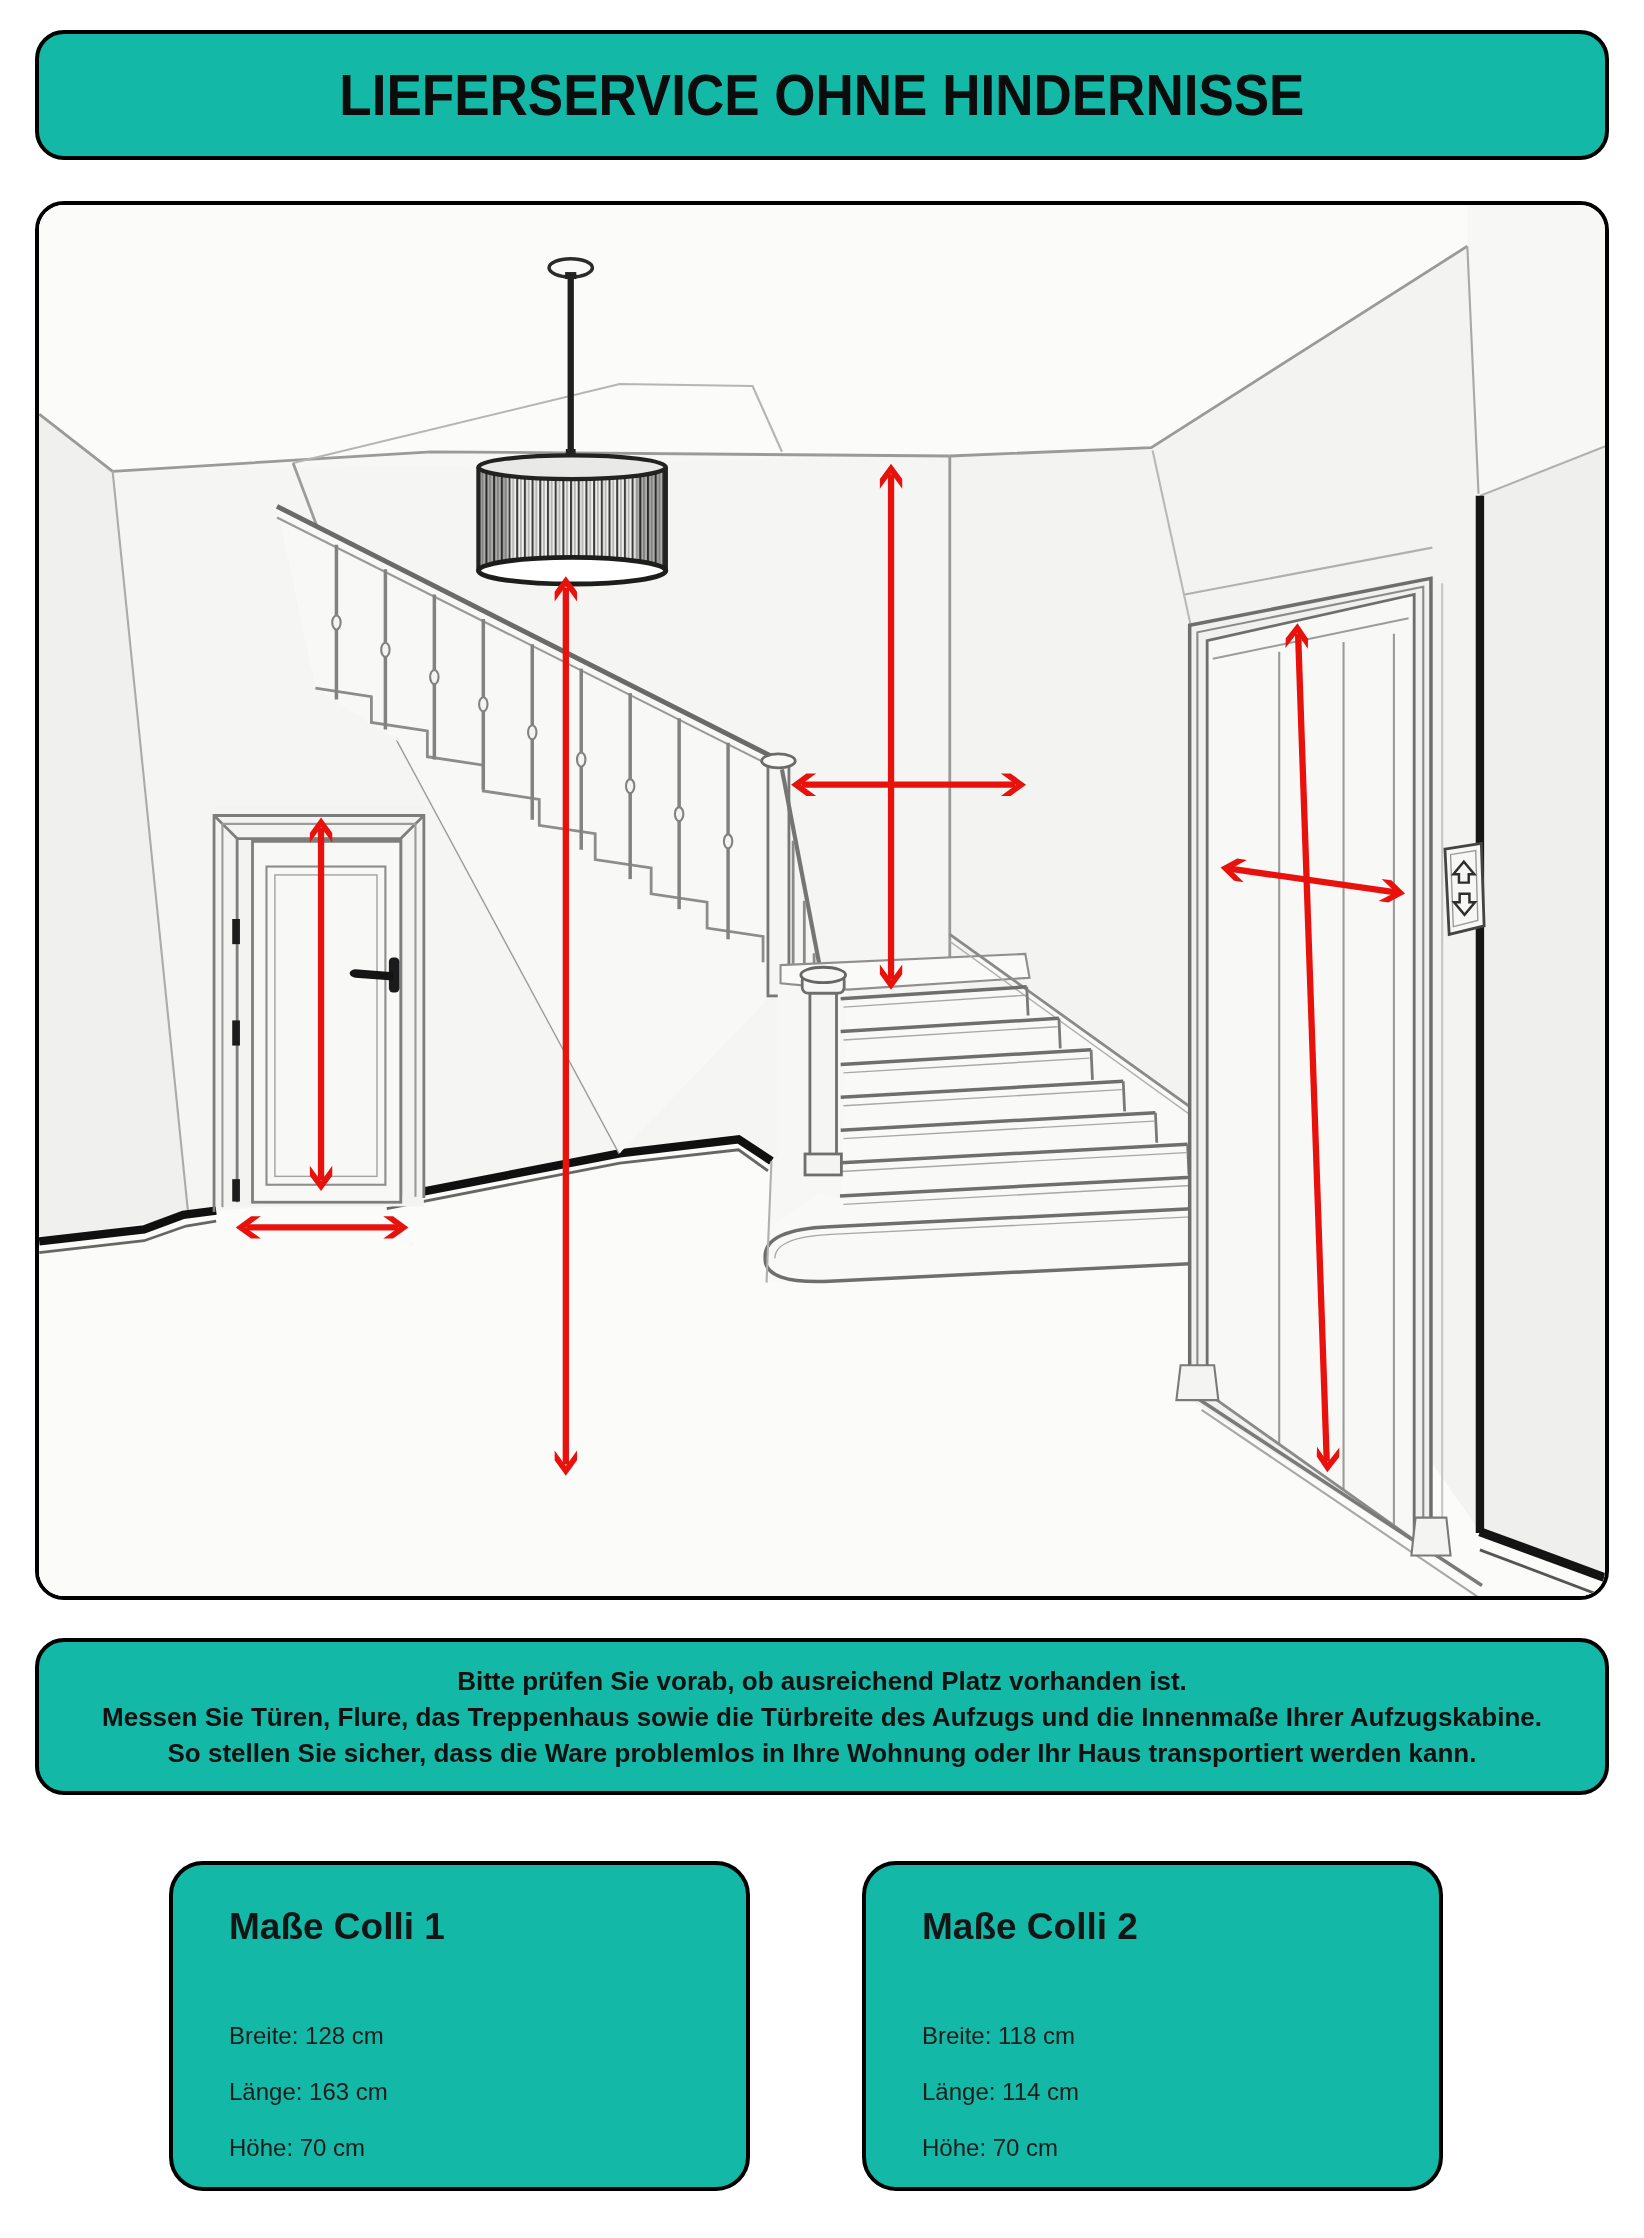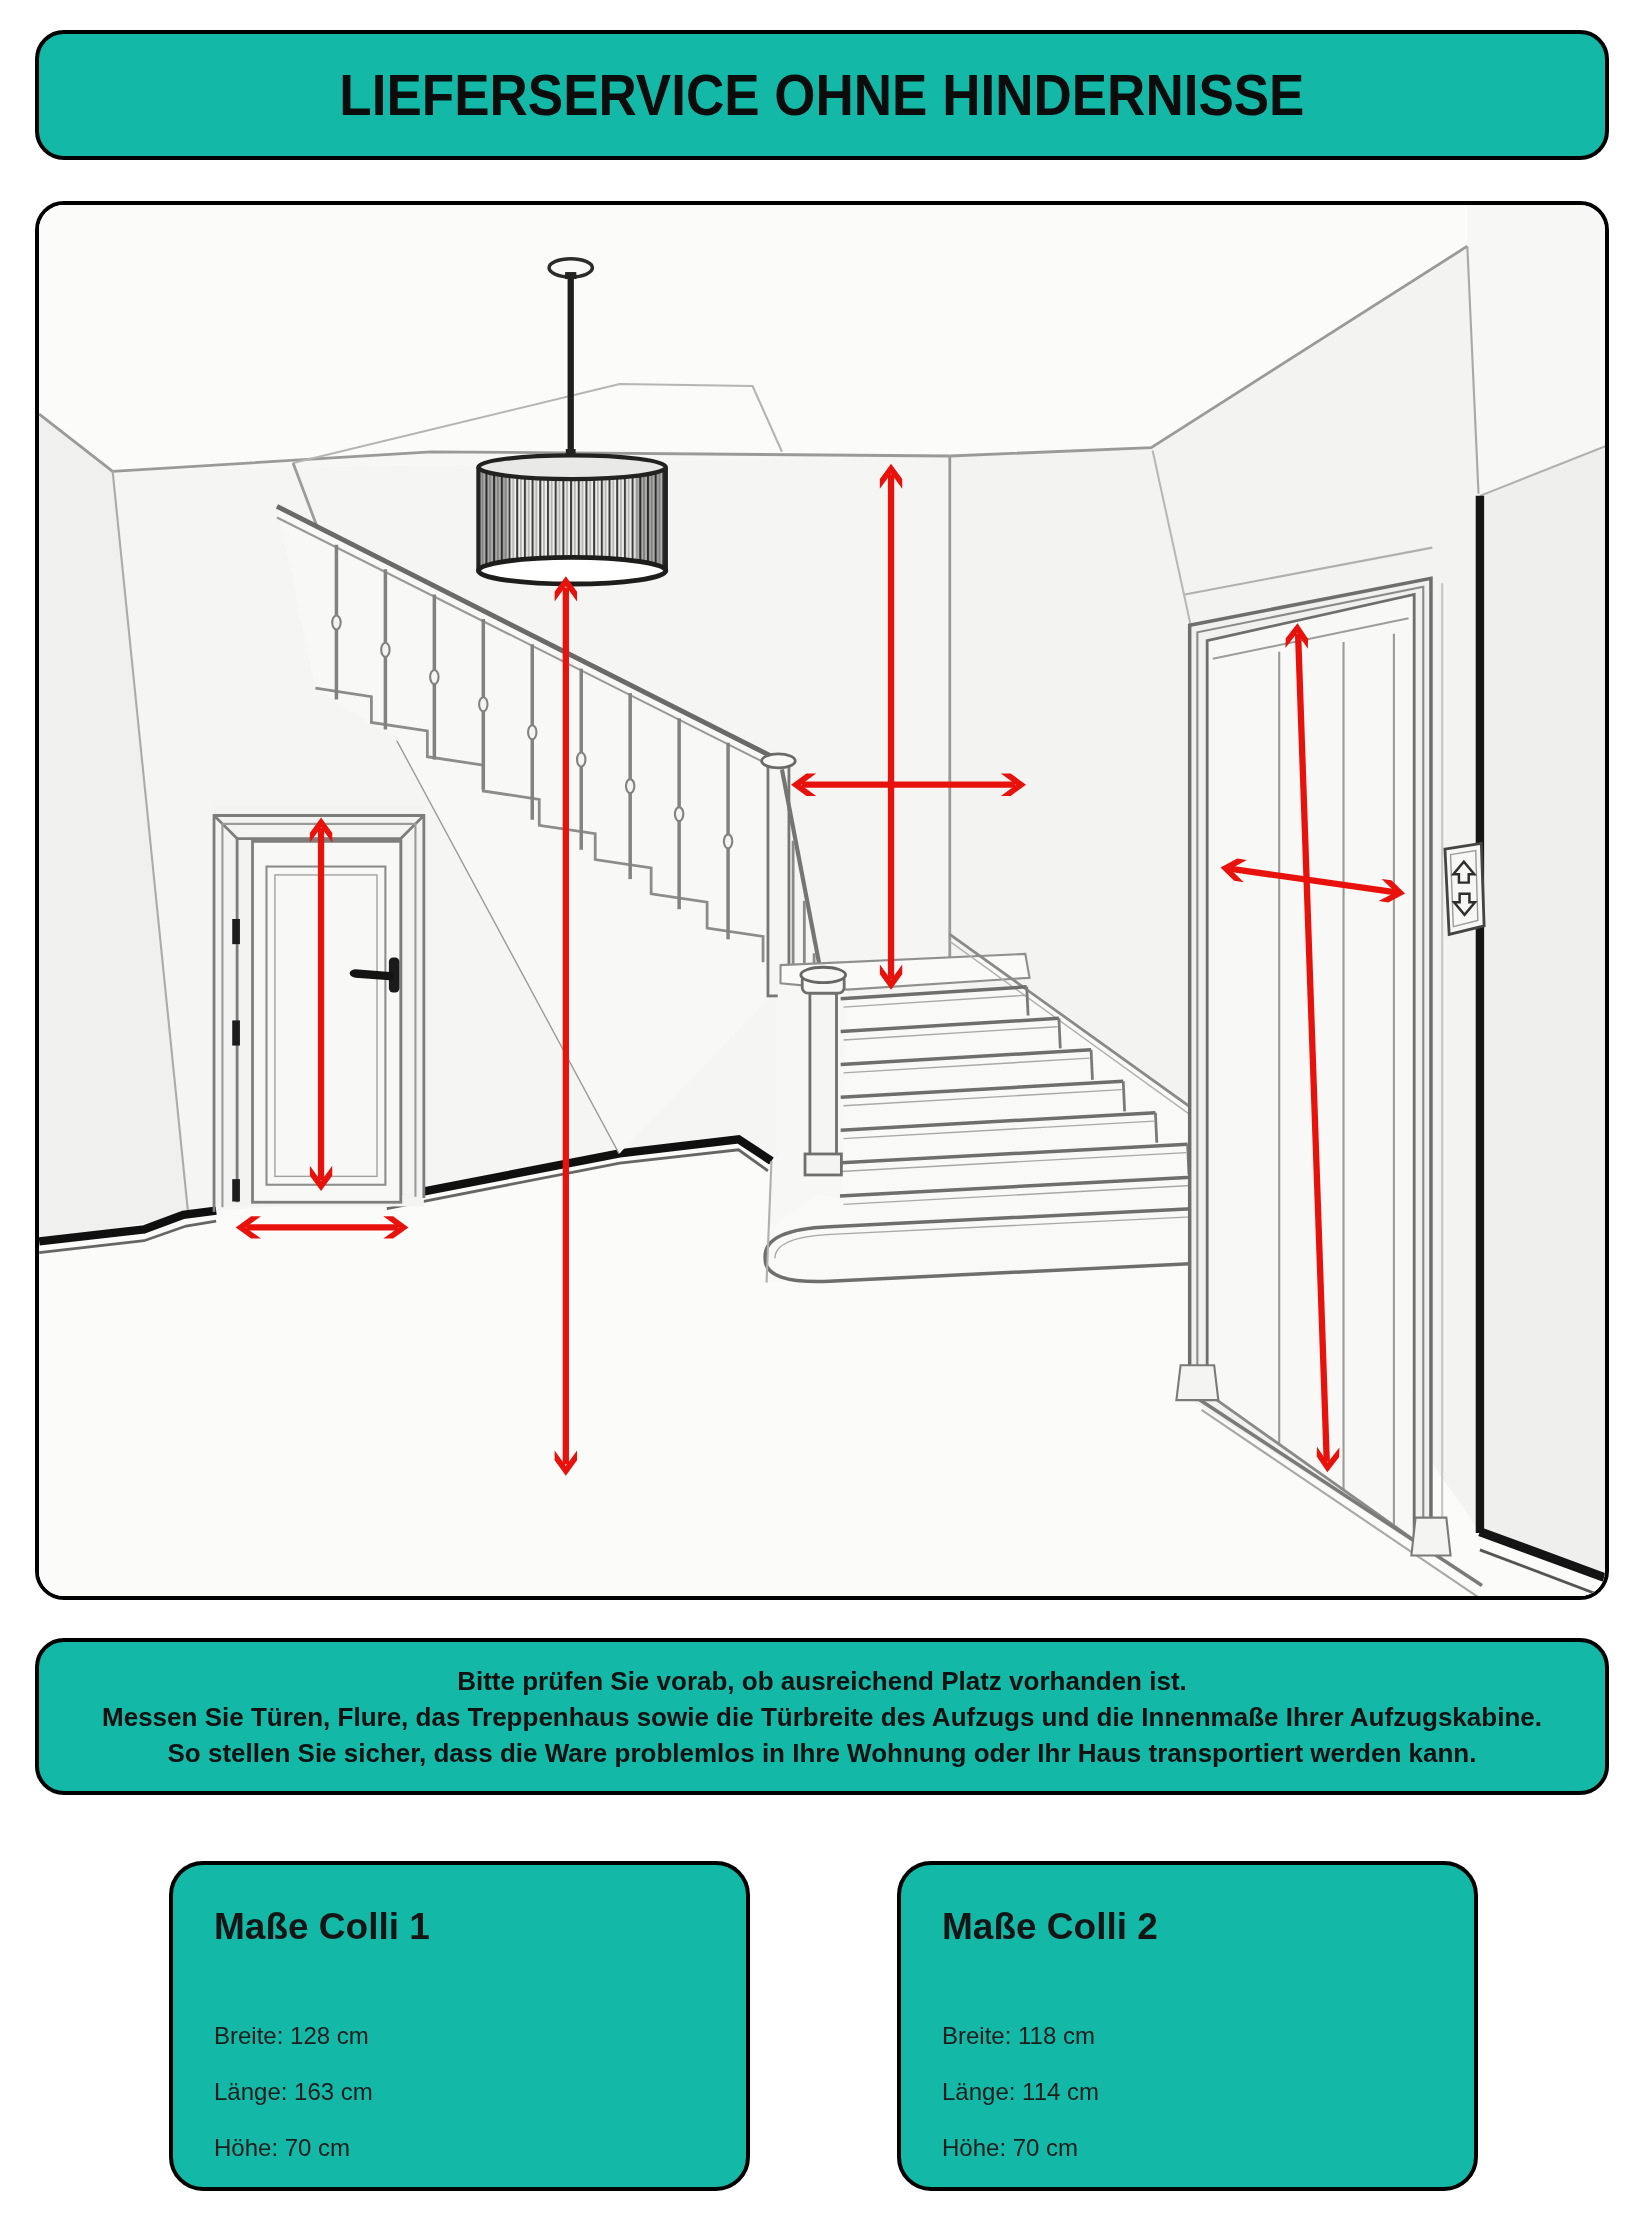--- a/index.html
+++ b/index.html
@@ -10,23 +10,23 @@
   .rbox{
     position:absolute;box-sizing:border-box;background:#14b8a6;
     border:4.2px solid #000;border-radius:29px;
   }
   .title-box{left:35px;top:30px;width:1574px;height:130px;display:flex;align-items:center;justify-content:center;}
   .title-box h1{margin:0;font-size:57px;font-weight:bold;letter-spacing:0;color:#0c0c0c;transform:scaleX(0.93);white-space:nowrap;}
   .illu-box{left:35px;top:201px;width:1574px;height:1399px;background:#f7f7f5;border:4.2px solid #000;border-radius:29px;position:absolute;overflow:hidden;box-sizing:border-box;}
   .illu-box svg{position:absolute;left:-4.2px;top:-4.2px;}
   .note-box{left:35px;top:1638px;width:1574px;height:157px;display:flex;flex-direction:column;align-items:center;justify-content:center;text-align:center;}
   .note-box .nline{font-size:26px;font-weight:bold;line-height:36px;color:#111;white-space:nowrap;}
-  .card{top:1861px;width:581px;height:330px;border-radius:34px;padding:41px 41px;box-sizing:border-box;position:absolute;}
+  .card{top:1861px;width:581px;height:330px;border-radius:34px;padding:41px 56px;box-sizing:border-box;position:absolute;}
   .card-1{left:169px;}
-  .card-2{left:897px;}
+  .card-2{left:862px;}
   .card h2{margin:0;font-size:37px;font-weight:bold;color:#151515;}
   .card .dims{margin-top:60px;font-size:24px;line-height:56px;color:#1c1c1c;}
 </style>
 </head>
 <body>
 
 <div class="rbox title-box">
   <h1>LIEFERSERVICE OHNE HINDERNISSE</h1>
 </div>
 

